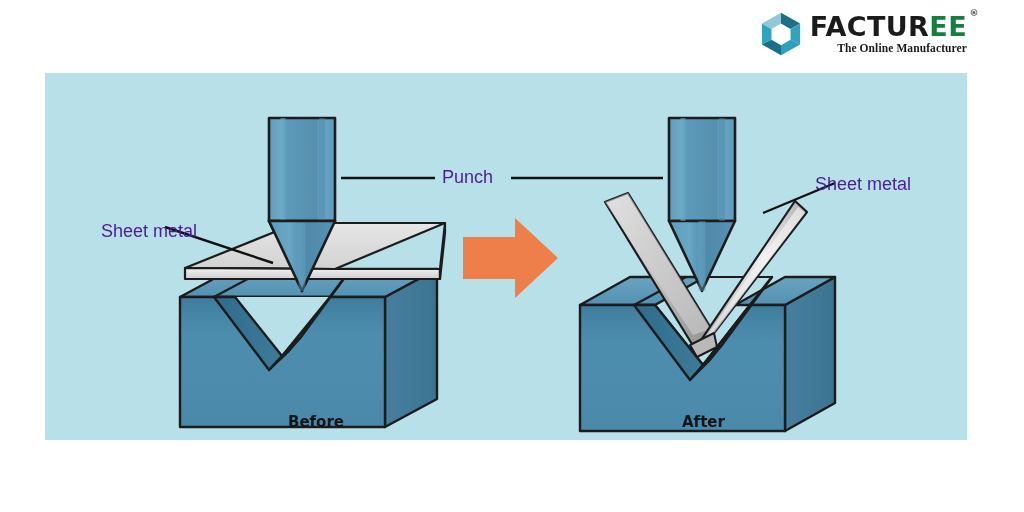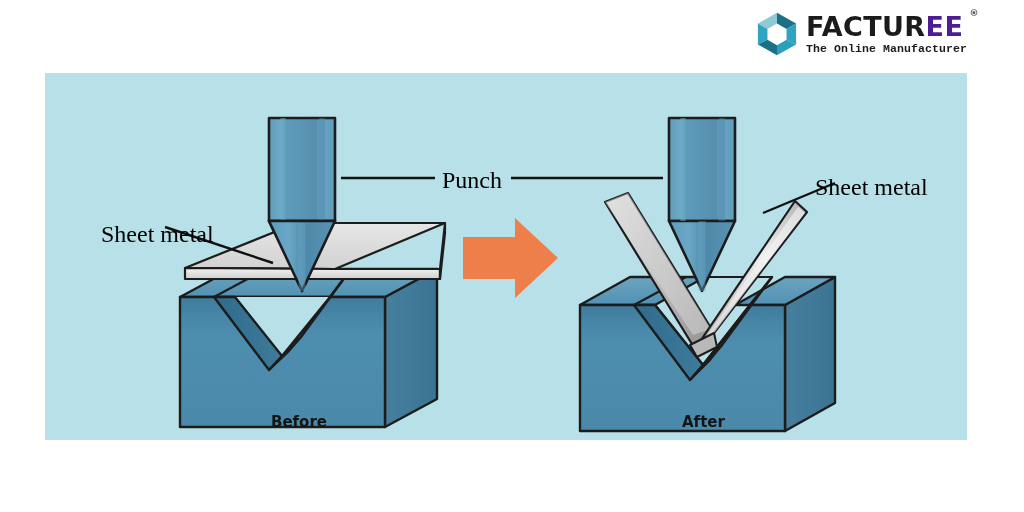--- a/index.html
+++ b/index.html
@@ -21,29 +21,29 @@
   .logo-mark{width:42px;height:44px;display:block;}
   .logo-text{position:relative;line-height:1;}
   .logo-word{
     font-family:"DejaVu Sans", sans-serif;
     font-weight:bold;
     font-size:27px;
     letter-spacing:0.4px;
     color:#1b1b1b;
     white-space:nowrap;
   }
-  .logo-word .teal{color:#4c1d95;}
+  .logo-word .teal{color:#15803d;}
   .logo-reg{
     position:absolute;
     top:-4px; right:-12px;
     font-size:9px;color:#3a3a3a;
     font-family:"DejaVu Sans", sans-serif;
   }
   .logo-tag{
-    font-family:Liberation Mono, monospace;
+    font-family:Liberation Serif, serif;
     font-weight:bold;
     font-size:11.5px;
     color:#1b1b1b;
     text-align:right;
     margin-top:3px;
     letter-spacing:0.1px;
     white-space:nowrap;
   }
 
   
@@ -58,23 +58,23 @@
   .cap{
     position:absolute;
     font-family:"DejaVu Sans", sans-serif;
     font-weight:bold;
     font-size:15px;
     color:#151515;
     white-space:nowrap;
   }
   .lbl{
     position:absolute;
-    font-family:Liberation Serif, serif;
-    font-size:24px;
-    color:#000000;
+    font-family:Liberation Sans, sans-serif;
+    font-size:18px;
+    color:#4c1d95;
     white-space:nowrap;
   }
 </style>
 </head>
 <body>
 
 <div id="root">
 
   <div class="logo-wrap">
     <svg class="logo-mark" viewBox="0 0 100 106">
@@ -255,17 +255,17 @@
         <line x1="466" y1="105" x2="618" y2="105"></line>
         <line x1="120" y1="154" x2="228" y2="190"></line>
         <line x1="718" y1="140" x2="790" y2="110"></line>
       </g>
     </svg>
 
     <div class="lbl" style="left:56px; top:148px;">Sheet metal</div>
     <div class="lbl" style="left:397px; top:94px;">Punch</div>
     <div class="lbl" style="left:770px; top:101px;">Sheet metal</div>
 
-    <div class="cap" style="left:224px; top:340px; width:60px; text-align:center;">Before</div>
+    <div class="cap" style="left:241px; top:340px; width:60px; text-align:center;">Before</div>
     <div class="cap" style="left:637px; top:340px; width:46px; text-align:left;">After</div>
   </div>
 
 </div>
 
 </body></html>

